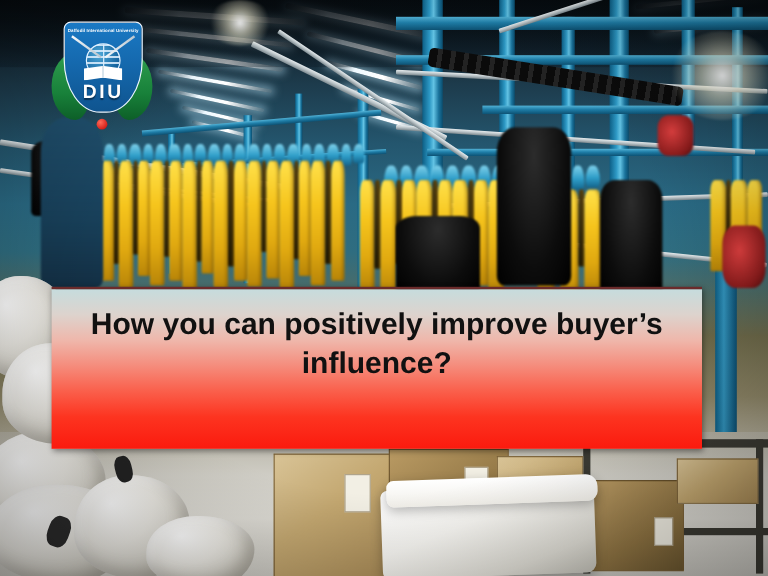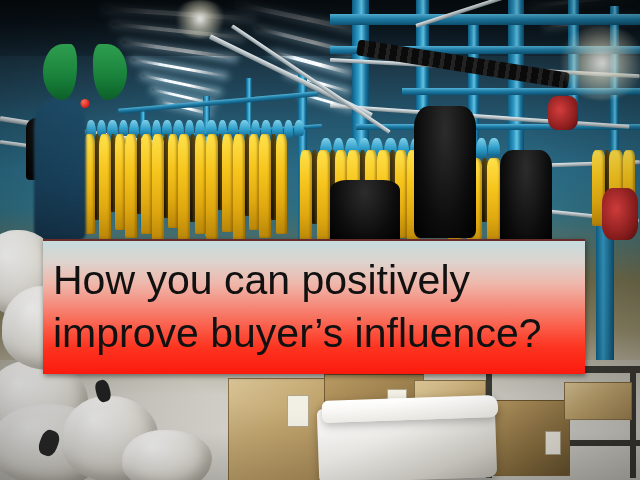--- a/index.html
+++ b/index.html
@@ -217,24 +217,24 @@
     width: 542px; height: 133px;
     background: linear-gradient(to bottom,
         #c6dcdd 0%, #ddd3cd 16%, #efb7ab 32%,
         #f58c7c 48%, #fa5f4b 64%, #fd3420 80%, #fb1a0e 100%);
     border-top: 2px solid #6b2b2b;
     box-shadow: 1px 2px 5px rgba(0,0,0,.45);
   }
   .banner .title {
     margin: 0;
     padding: 13px 10px 0 10px;
-    text-align: left;
+    text-align: center;
     color: #111111;
-    font-weight: normal;
-    font-size: 41px;
+    font-weight: bold;
+    font-size: 25px;
     line-height: 1.30;
     font-family: "Liberation Sans", sans-serif;
   }
 </style>
 </head>
 <body>
 
 <div id="slide">
 
   <div class="photo">
@@ -448,20 +448,28 @@
 
     <div style="position:absolute; left:186px; top:338px; width:40px; height:30px;
                 background:#4a4436; border-radius:3px;"></div>
 
     <div class="vig"></div>
   </div>
 
   <div class="logo">
     <div class="wreath-l"></div>
     <div class="wreath-r"></div>
+    <div class="shield">
+      <div class="uniname">Daffodil International University</div>
+      <div class="globe"></div>
+      <div class="pen a"></div>
+      <div class="pen b"></div>
+      <div class="book"></div>
+      <div class="diu">DIU</div>
+    </div>
     <div class="dot"></div>
   </div>
 
   <div class="banner">
     <p class="title">
       <span>How you can positively improve</span>
       <span>buyer’s influence?</span>
     </p>
   </div>
 

